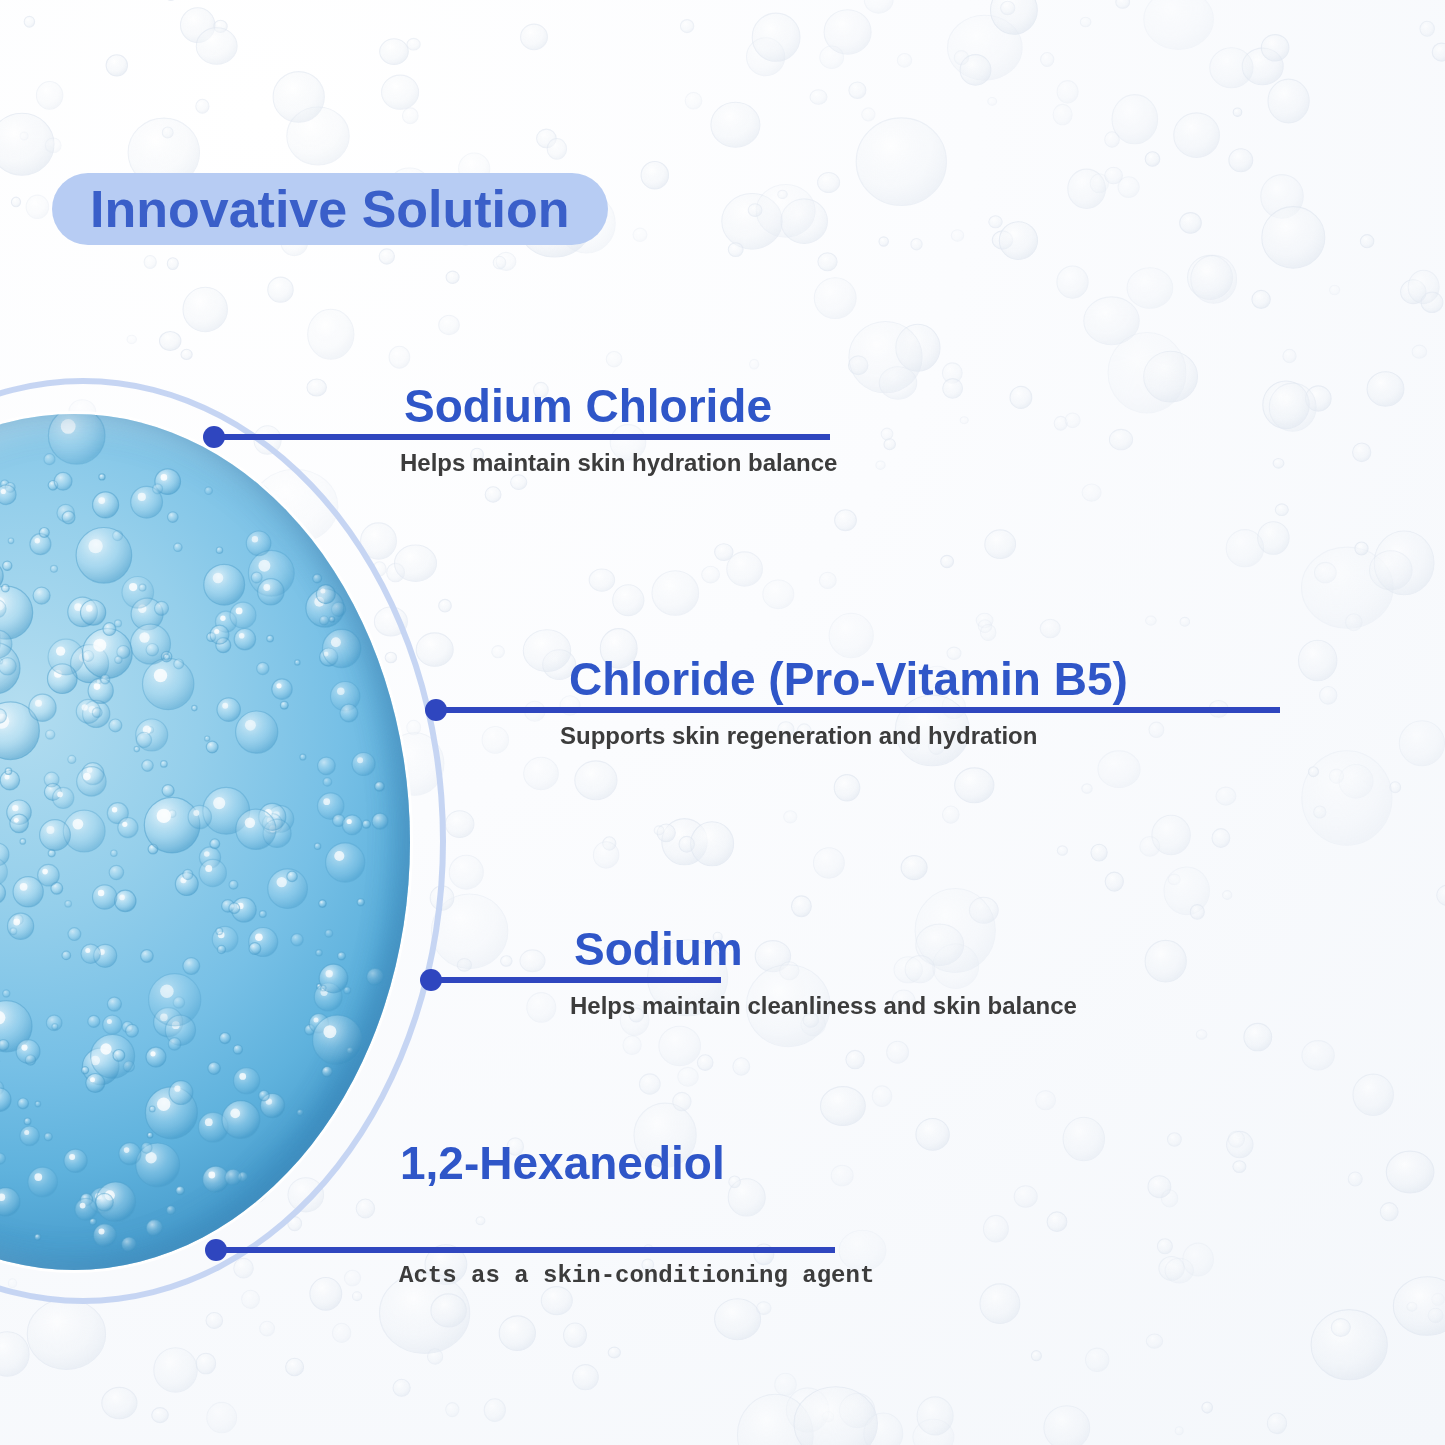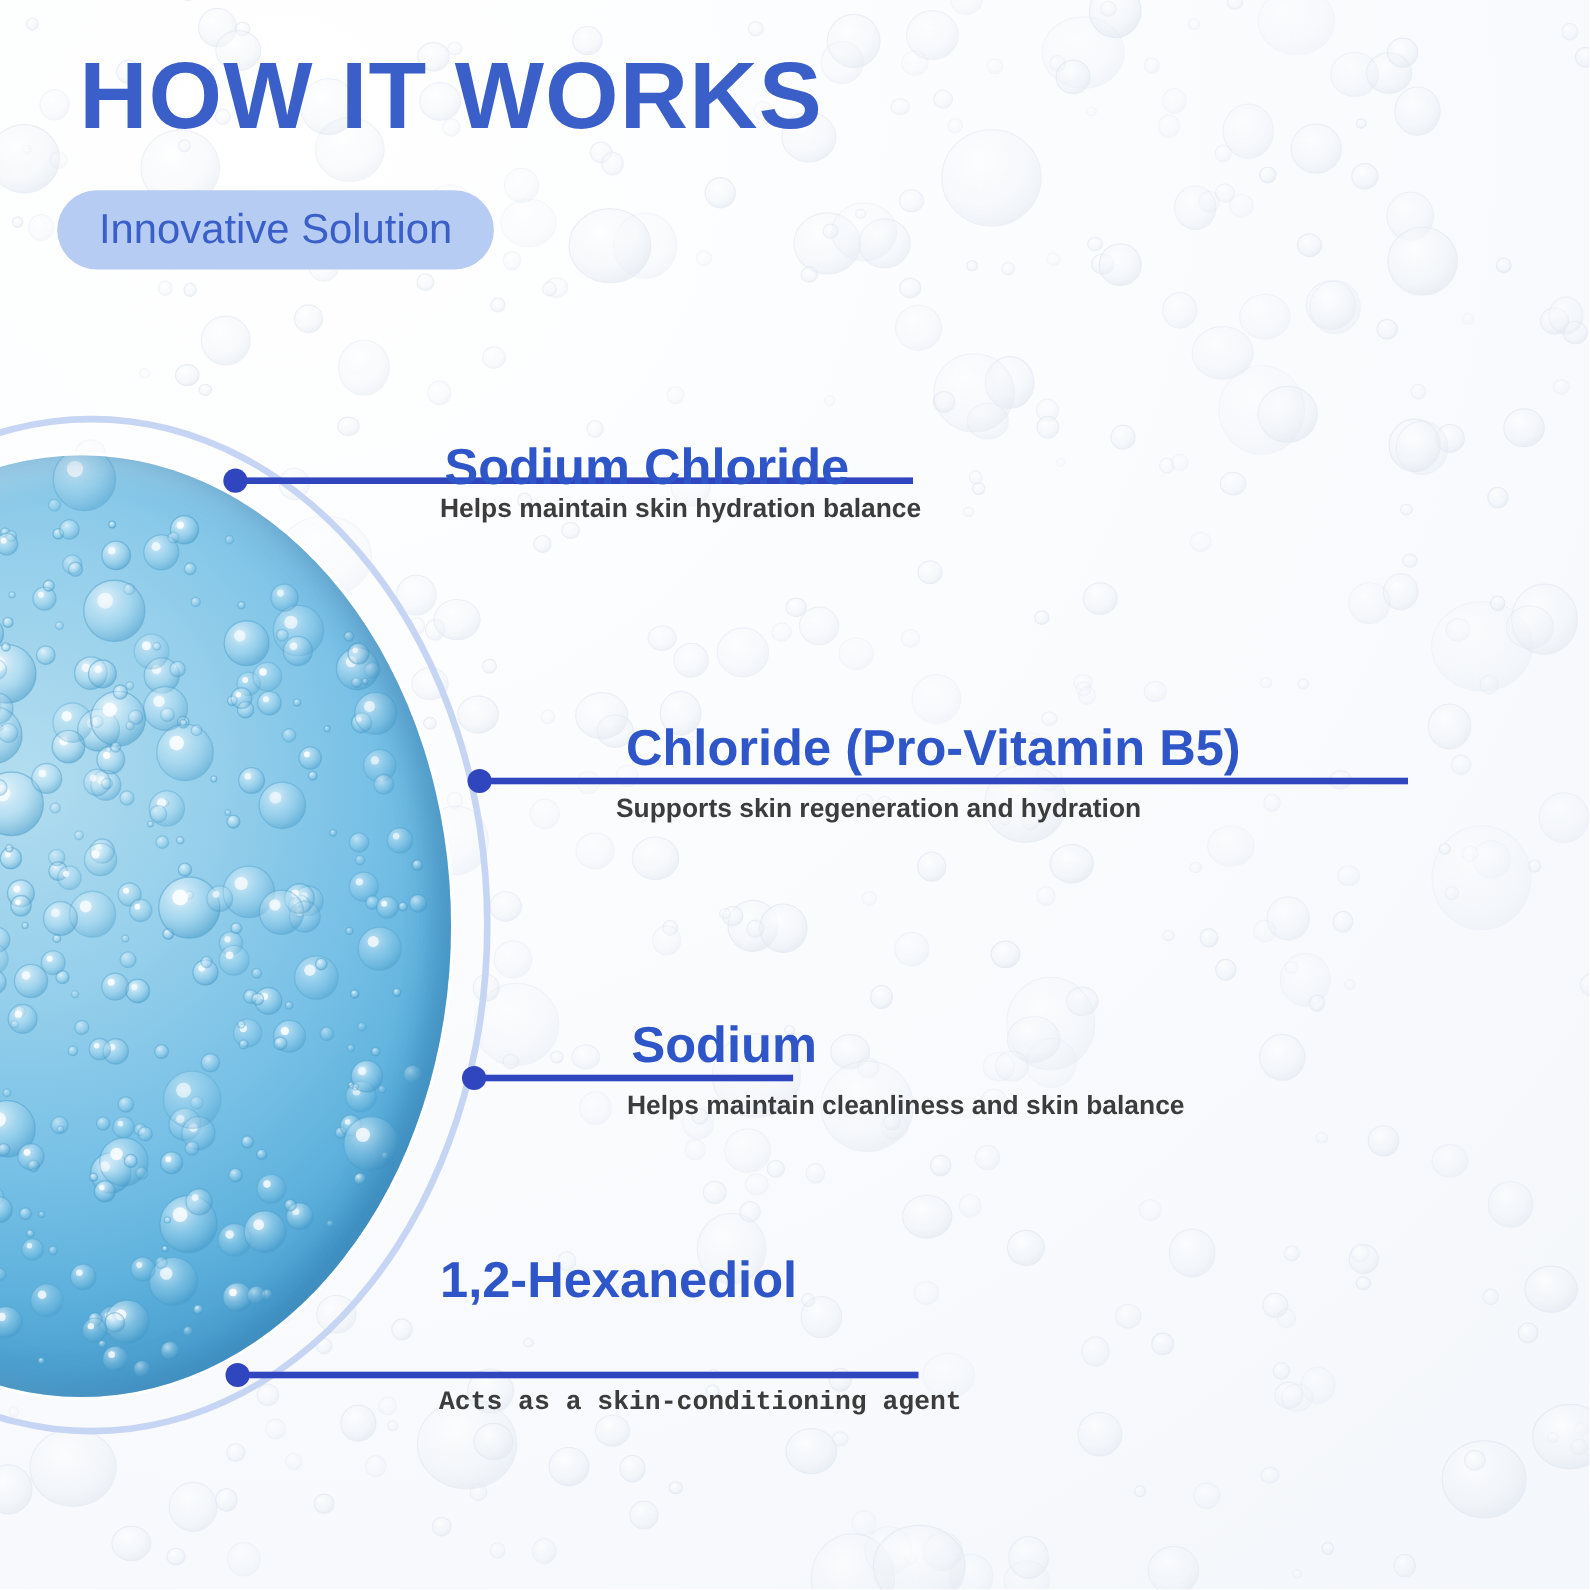--- a/index.html
+++ b/index.html
@@ -96,22 +96,22 @@
     left: 52px;
     top: 173px;
     height: 72px;
     padding: 0 38px;
     display: flex;
     align-items: center;
     border-radius: 36px;
     background: #b7ccf3;
   }
   .badge-label {
-    font-size: 38px;
-    font-weight: 400;
+    font-size: 52px;
+    font-weight: 700;
     color: #3a5fc9;
     line-height: 1;
     white-space: nowrap;
   }
 
   
   .callout { position: absolute; }
 
   .callout .dot {
     position: absolute;
@@ -1145,30 +1145,29 @@
             <circle cx="206.1" cy="703.5" r="2.8" opacity="0.67"></circle>
             <circle cx="408.6" cy="733.8" r="5.5" opacity="0.53"></circle>
             <circle cx="316.9" cy="612.7" r="3.0" opacity="0.53"></circle>
             <circle cx="282.6" cy="512.3" r="13.1" opacity="0.77"></circle>
             <circle cx="278.7" cy="508.0" r="3.4" fill="#ffffff" stroke="none" opacity="0.80"></circle>
           </g>
       </svg>
     </div>
   </div>
 
-  <div class="headline">HOW IT WORKS</div>
 
   <div class="badge">
     <span class="badge-label">Innovative Solution</span>
   </div>
 
   <div class="callout">
     <span class="dot" style="left:203px; top:426px;"></span>
     <span class="rule" style="left:220px; top:434px; width:610px;"></span>
-    <span class="title" style="left:404px; top:401px;">Sodium Chloride</span>
+    <span class="title" style="left:404px; top:383px;">Sodium Chloride</span>
     <span class="desc" style="left:400px; top:451px;">Helps maintain skin hydration balance</span>
   </div>
 
   <div class="callout">
     <span class="dot" style="left:425px; top:699px;"></span>
     <span class="rule" style="left:442px; top:707px; width:838px;"></span>
     <span class="title" style="left:569px; top:656px;">Chloride (Pro-Vitamin B5)</span>
     <span class="desc" style="left:560px; top:724px;">Supports skin regeneration and hydration</span>
   </div>
 

